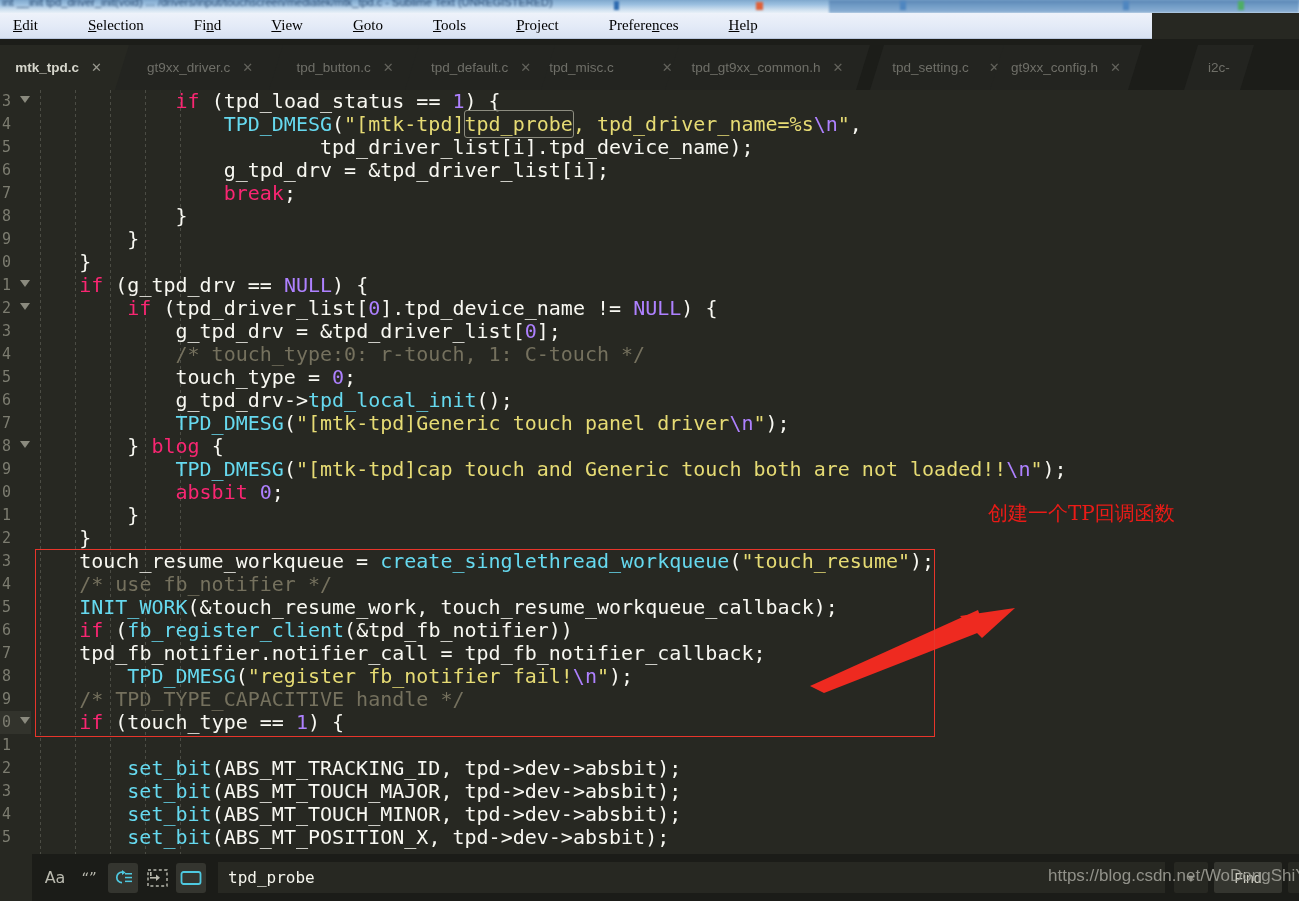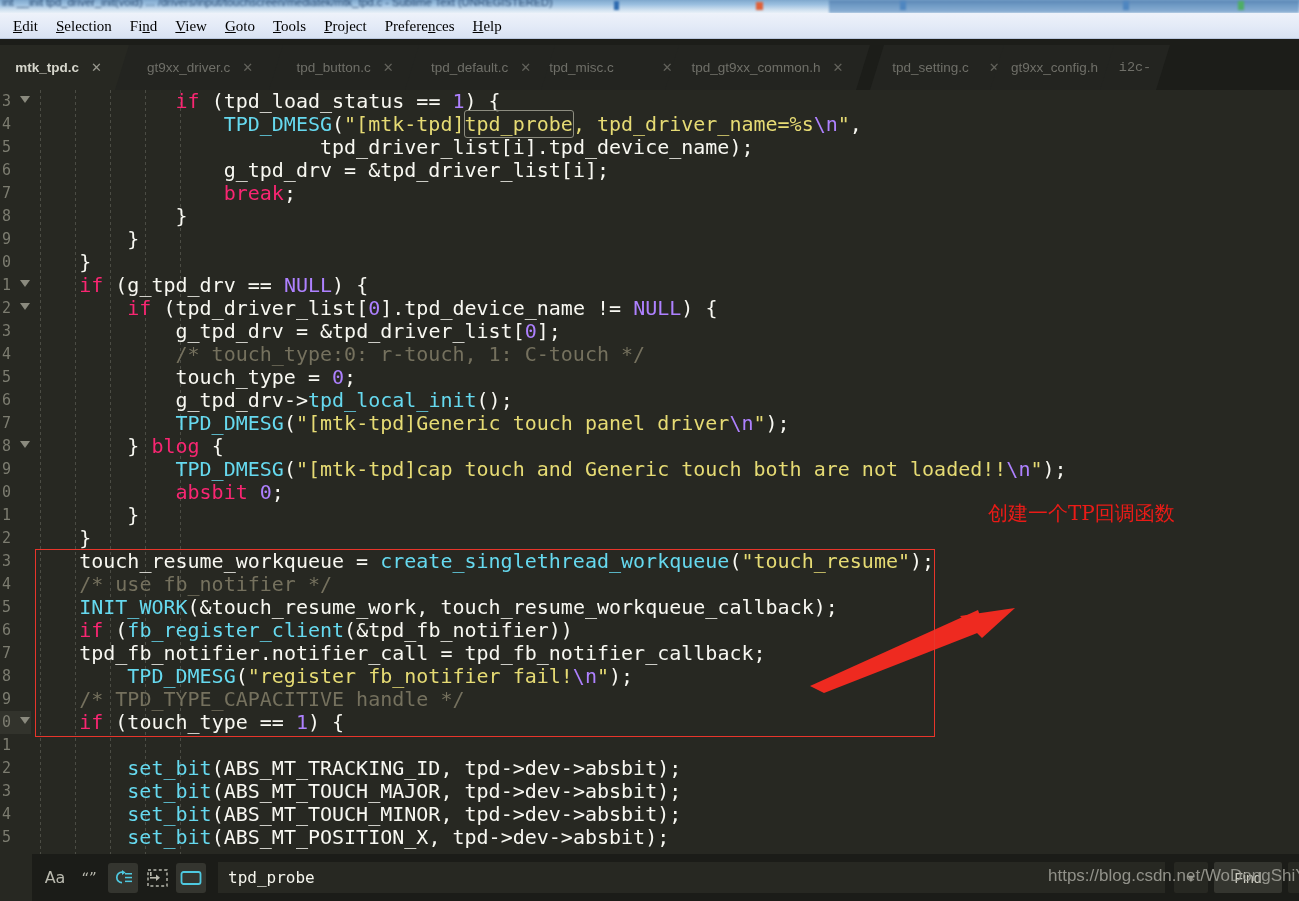--- a/index.html
+++ b/index.html
@@ -31,25 +31,26 @@
     filter: blur(1px);
   }
   #titlebar .dotA { position:absolute; top:1px; left:614px; width:5px; height:9px; background:#2f6bb0; filter:blur(1px);}
   #titlebar .dotB { position:absolute; top:2px; left:756px; width:7px; height:8px; background:#e0613a; filter:blur(1.2px);}
   #titlebar .dotC { position:absolute; top:1px; left:900px; width:6px; height:9px; background:#4f86c0; filter:blur(1px);}
   #titlebar .dotD { position:absolute; top:1px; left:1123px; width:6px; height:9px; background:#4f86c0; filter:blur(1px);}
   #titlebar .dotE { position:absolute; top:1px; left:1238px; width:6px; height:9px; background:#4fae65; filter:blur(1px);}
 
   
   #menubar {
-    position: absolute; left: 0; top: 13px; width: 1299px; height: 26px;
+    position: absolute; left: 0; top: 13px; width: 1152px; height: 26px;
     background: linear-gradient(180deg, #eef2fa 0%, #e3eaf7 55%, #d8e2f2 100%);
     border-bottom: 1px solid #b9c6dd;
-    display: flex; align-items: center;
+    display: flex; 
     padding-left: 4px;
+    gap: 32px;
   }
   .menu-item {
     font-family: "Liberation Serif", serif;
     font-size: 15px;
     color: #000;
     padding: 0 9px;
     line-height: 24px;
     cursor: default;
     white-space: nowrap;
   }
@@ -277,21 +278,21 @@
       <span class="tabclose">✕</span>
     </div>
     <div class="tab" style="left: 870px; width: 152px; gap: 8px;">
       <span>tpd_setting.c</span>
       <span class="tabclose">✕</span>
     </div>
     <div class="tab" style="left: 990px; width: 152px;">
       <span>gt9xx_config.h</span>
       <span class="tabclose">✕</span>
     </div>
-    <div class="tab" style="left: 1100px; width: 70px; font-family: Liberation Mono, monospace;">
+    <div class="tab" style="left: 1184px; width: 70px;">
       <span>i2c-</span>
     </div>
   </div>
 
 <div id="editor">
   <div id="gutter">
       <div class="gline"><span>3</span><span class="fold"></span></div>
       <div class="gline"><span>4</span></div>
       <div class="gline"><span>5</span></div>
       <div class="gline"><span>6</span></div>

